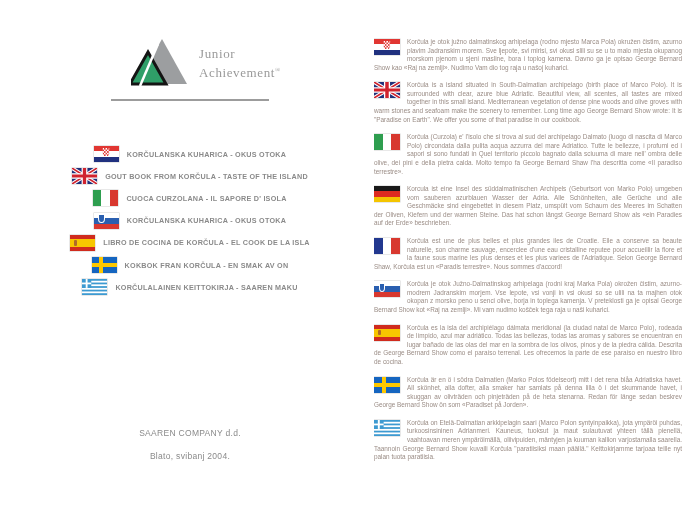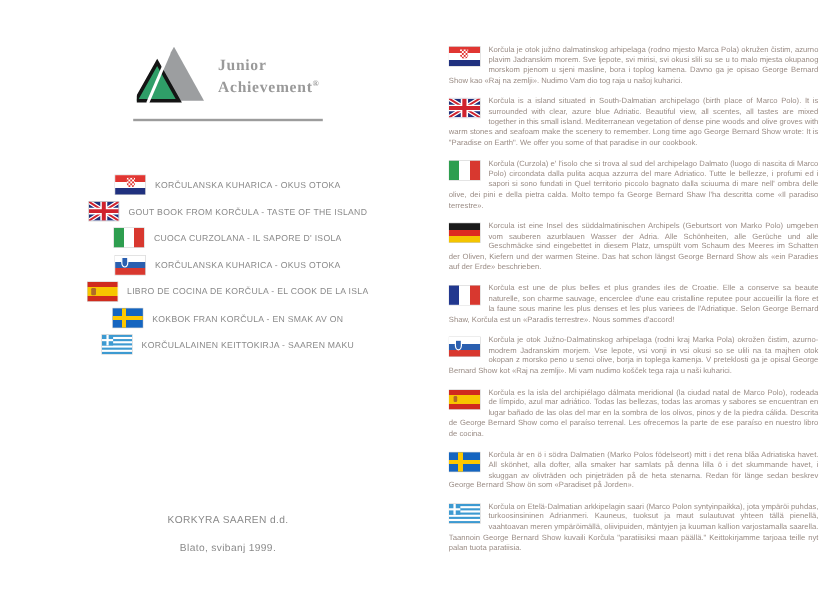--- a/index.html
+++ b/index.html
@@ -1,29 +1,29 @@
 <!DOCTYPE html>
 <html style="--title-color: #8a8a8a; --body-color: #9a8c85; --logo-color: #9a9a9a;"><head>
 <meta charset="utf-8">
 <style>
   html,body{margin:0;padding:0;background:#fff;}
   .page{position:relative;width:700px;height:506px;background:#ffffff;overflow:hidden;
         font-family:"Liberation Sans",sans-serif;}
 
   
-  .logo{position:absolute;left:40px;top:36px;width:300px;display:flex;justify-content:center;
-        align-items:flex-start;gap:10px;font-weight:bold;}
+  .logo{position:absolute;left:56px;top:36px;width:300px;display:flex;justify-content:center;
+        align-items:flex-start;gap:10px;}
   .logo-text{font-family:"Liberation Serif",serif;color:var(--logo-color,#9a9a9a);
              font-size:13px;letter-spacing:.6px;line-height:1.45;padding-top:9px;}
   .logo-text sup{font-size:7px;}
   .logo-rule{position:absolute;left:40px;top:99px;width:300px;}
   .logo-rule > div{width:158px;height:1.5px;background:#9c9c9c;margin:0 auto;}
 
   
-  .titles{position:absolute;left:18px;top:143px;width:344px;}
+  .titles{position:absolute;left:18px;top:143px;width:344px;font-weight:bold;}
   .trow{display:flex;align-items:center;justify-content:center;gap:8px;height:22.2px;}
   .tlabel{font-size:7.2px;letter-spacing:.25px;color:var(--title-color,#8a8a8a);white-space:nowrap;}
 
   
   .footer{position:absolute;left:40px;top:428px;width:300px;text-align:center;
           color:var(--title-color,#8a8a8a);font-size:8.5px;letter-spacing:.3px;}
   .footer .line2{margin-top:13px;}
 
   
   .paras{position:absolute;left:374px;top:38px;width:308px;}
@@ -122,22 +122,22 @@
             <rect width="20" height="20" fill="#3d9ad1"></rect>
             <rect x="8" width="4" height="20" fill="#fff"></rect>
             <rect y="8" width="20" height="4" fill="#fff"></rect>
           </svg>
         </span>
         <span class="tlabel">KORČULALAINEN KEITTOKIRJA - SAAREN MAKU</span>
       </div>
     </div>
 
   <div class="footer">
-    <div class="line1">KORKYRA SAAREN d.d.</div>
-    <div class="line2">Blato, svibanj 1999.</div>
+    <div class="line1">SAAREN COMPANY d.d.</div>
+    <div class="line2">Blato, svibanj 2004.</div>
   </div>
 
   <div class="paras" id="paragraphs">
       <div class="para"><span class="flag p-flag flag-croatia">
           <span class="hr-shield"></span>
         </span><span>Korčula je otok južno dalmatinskog arhipelaga (rodno mjesto Marca Pola) okružen čistim, azurno plavim Jadranskim morem. Sve ljepote, svi mirisi, svi okusi slili su se u to malo mjesta okupanog morskom pjenom u sjeni masline, bora i toplog kamena. Davno ga je opisao George Bernard Show kao «Raj na zemlji». Nudimo Vam dio tog raja u našoj kuharici.</span></div>
       <div class="para"><span class="flag p-flag flag-uk">
           <svg viewBox="0 0 60 40" preserveAspectRatio="none">
             <rect width="60" height="40" fill="#20307a"></rect>
             <path d="M0 0L60 40M60 0L0 40" stroke="#fff" stroke-width="9"></path>

